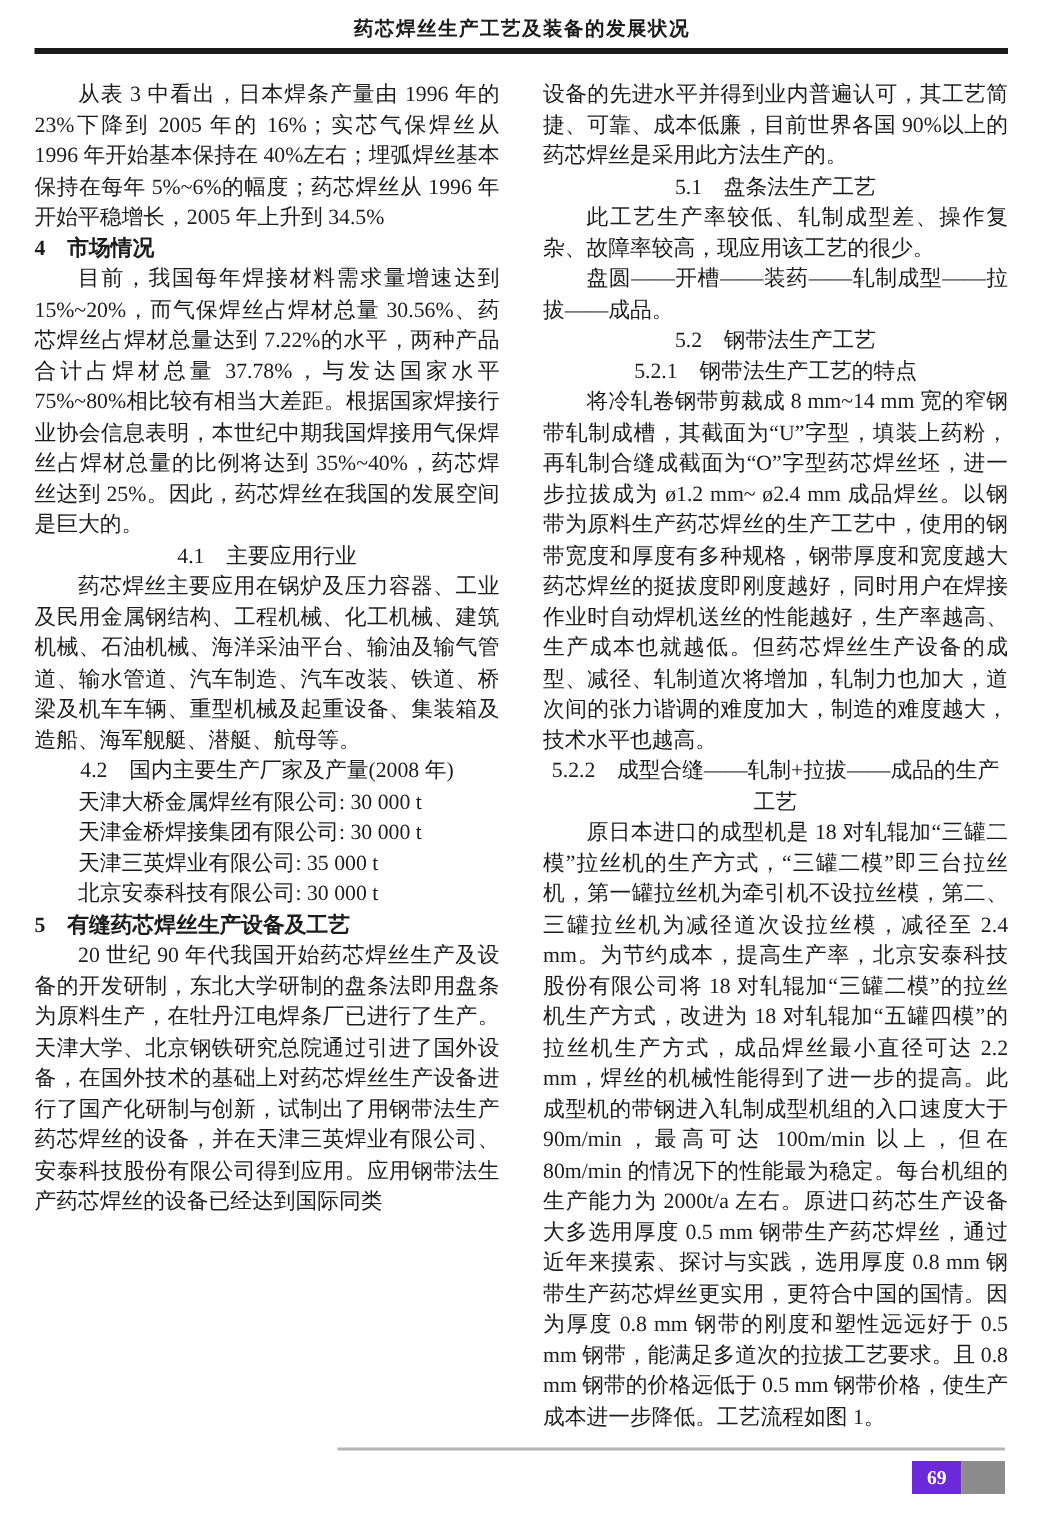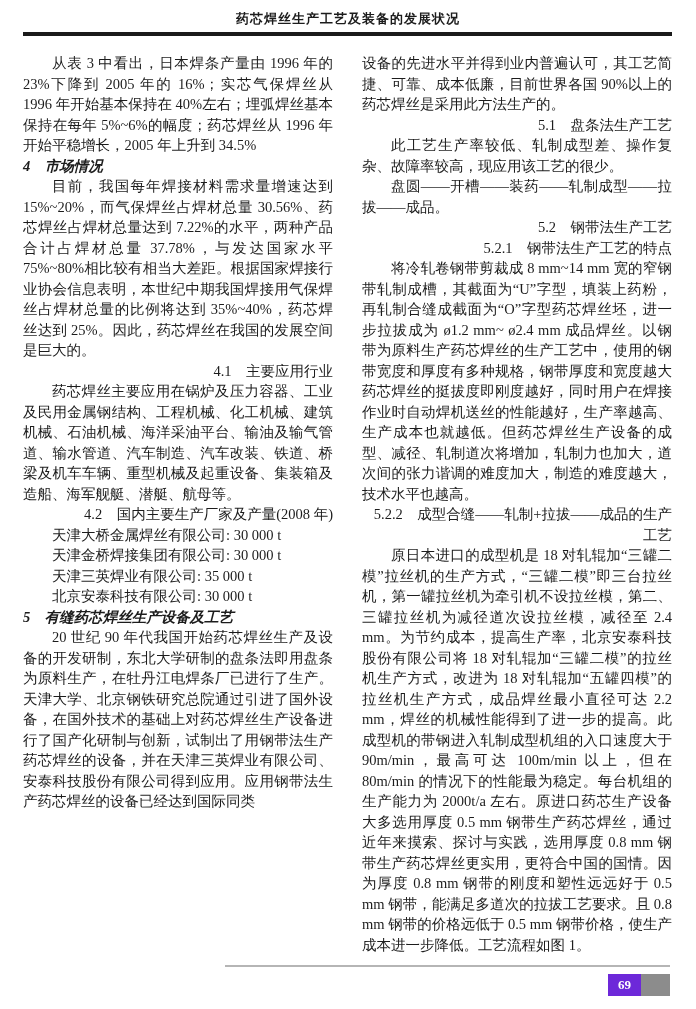--- a/index.html
+++ b/index.html
@@ -34,22 +34,22 @@
   .col {
     flex: 1 1 0;
     font-size: 14.5px;
     line-height: 20.5px;
     text-align: justify;
   }
   .blk { margin: 0; }
   .blk.p  { text-indent: 2em; }
   .blk.li { text-indent: 2em; text-align: left; }
   .blk.pc { text-indent: 0; }
-  .blk.h1 { font-weight: bold; text-align: left; font-style: italic; }
-  .blk.h2 { font-weight: normal; text-align: right; }
+  .blk.h1 { font-weight: bold; text-align: left; }
+  .blk.h2 { font-weight: normal; text-align: center; }
 
   .footer-line {
     position: absolute;
     left: 225px; top: 965px;
     width: 445px; height: 2px;
     background: #b5b5b5;
   }
   .footer-banner {
     position: absolute;
     left: 237px; top: 1027px;

